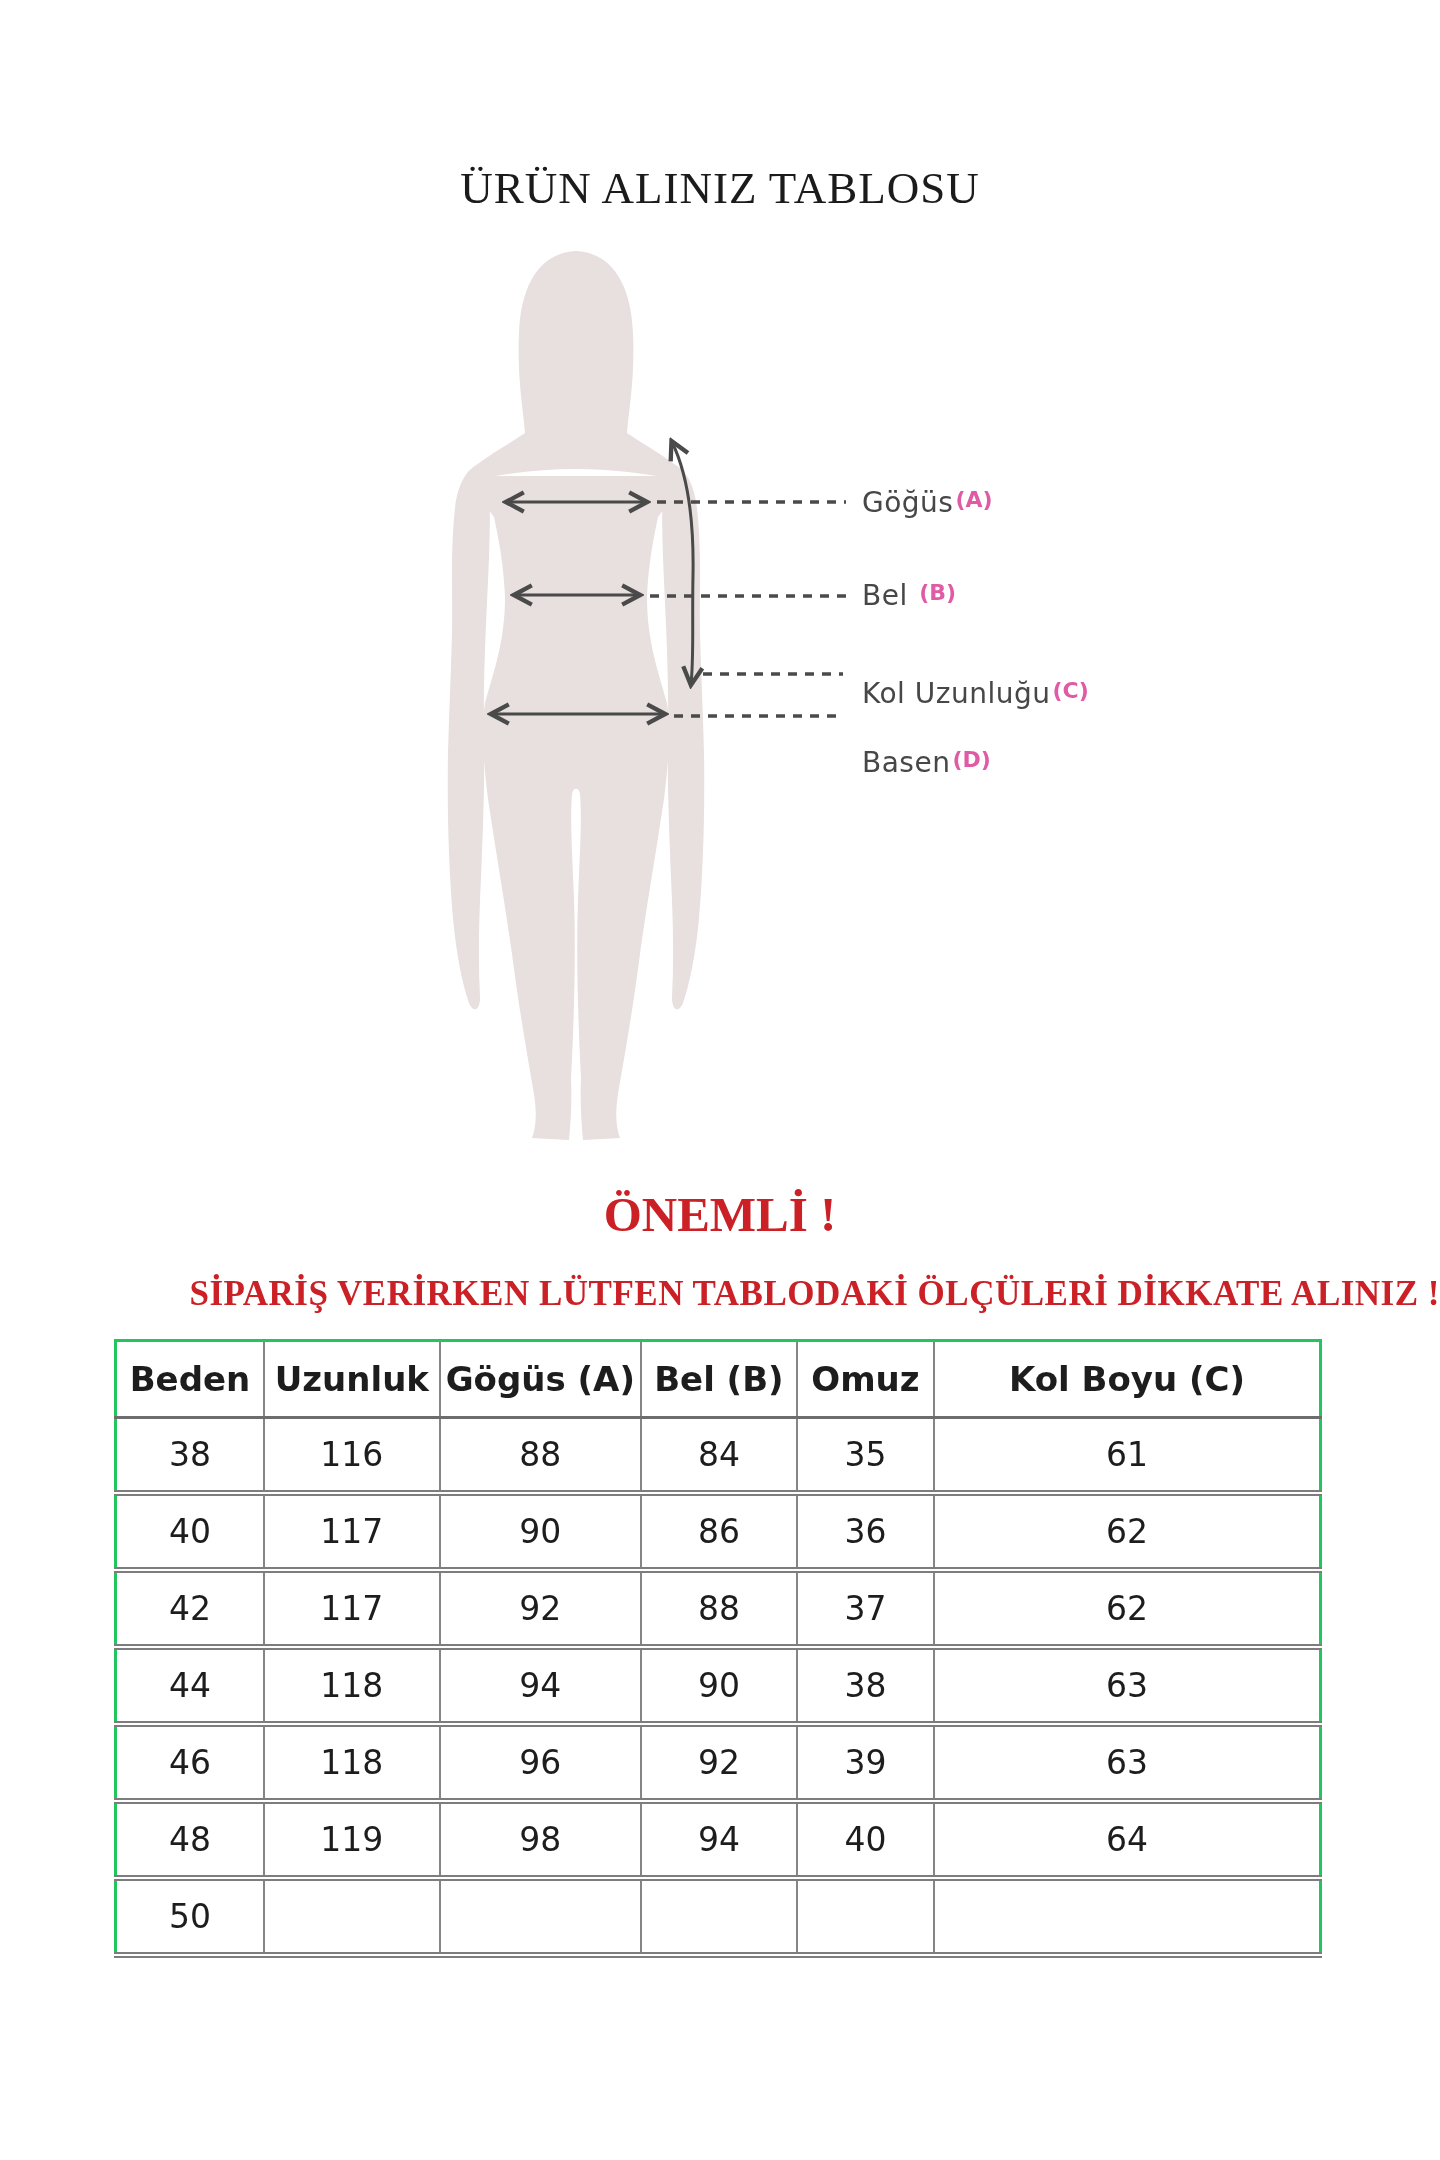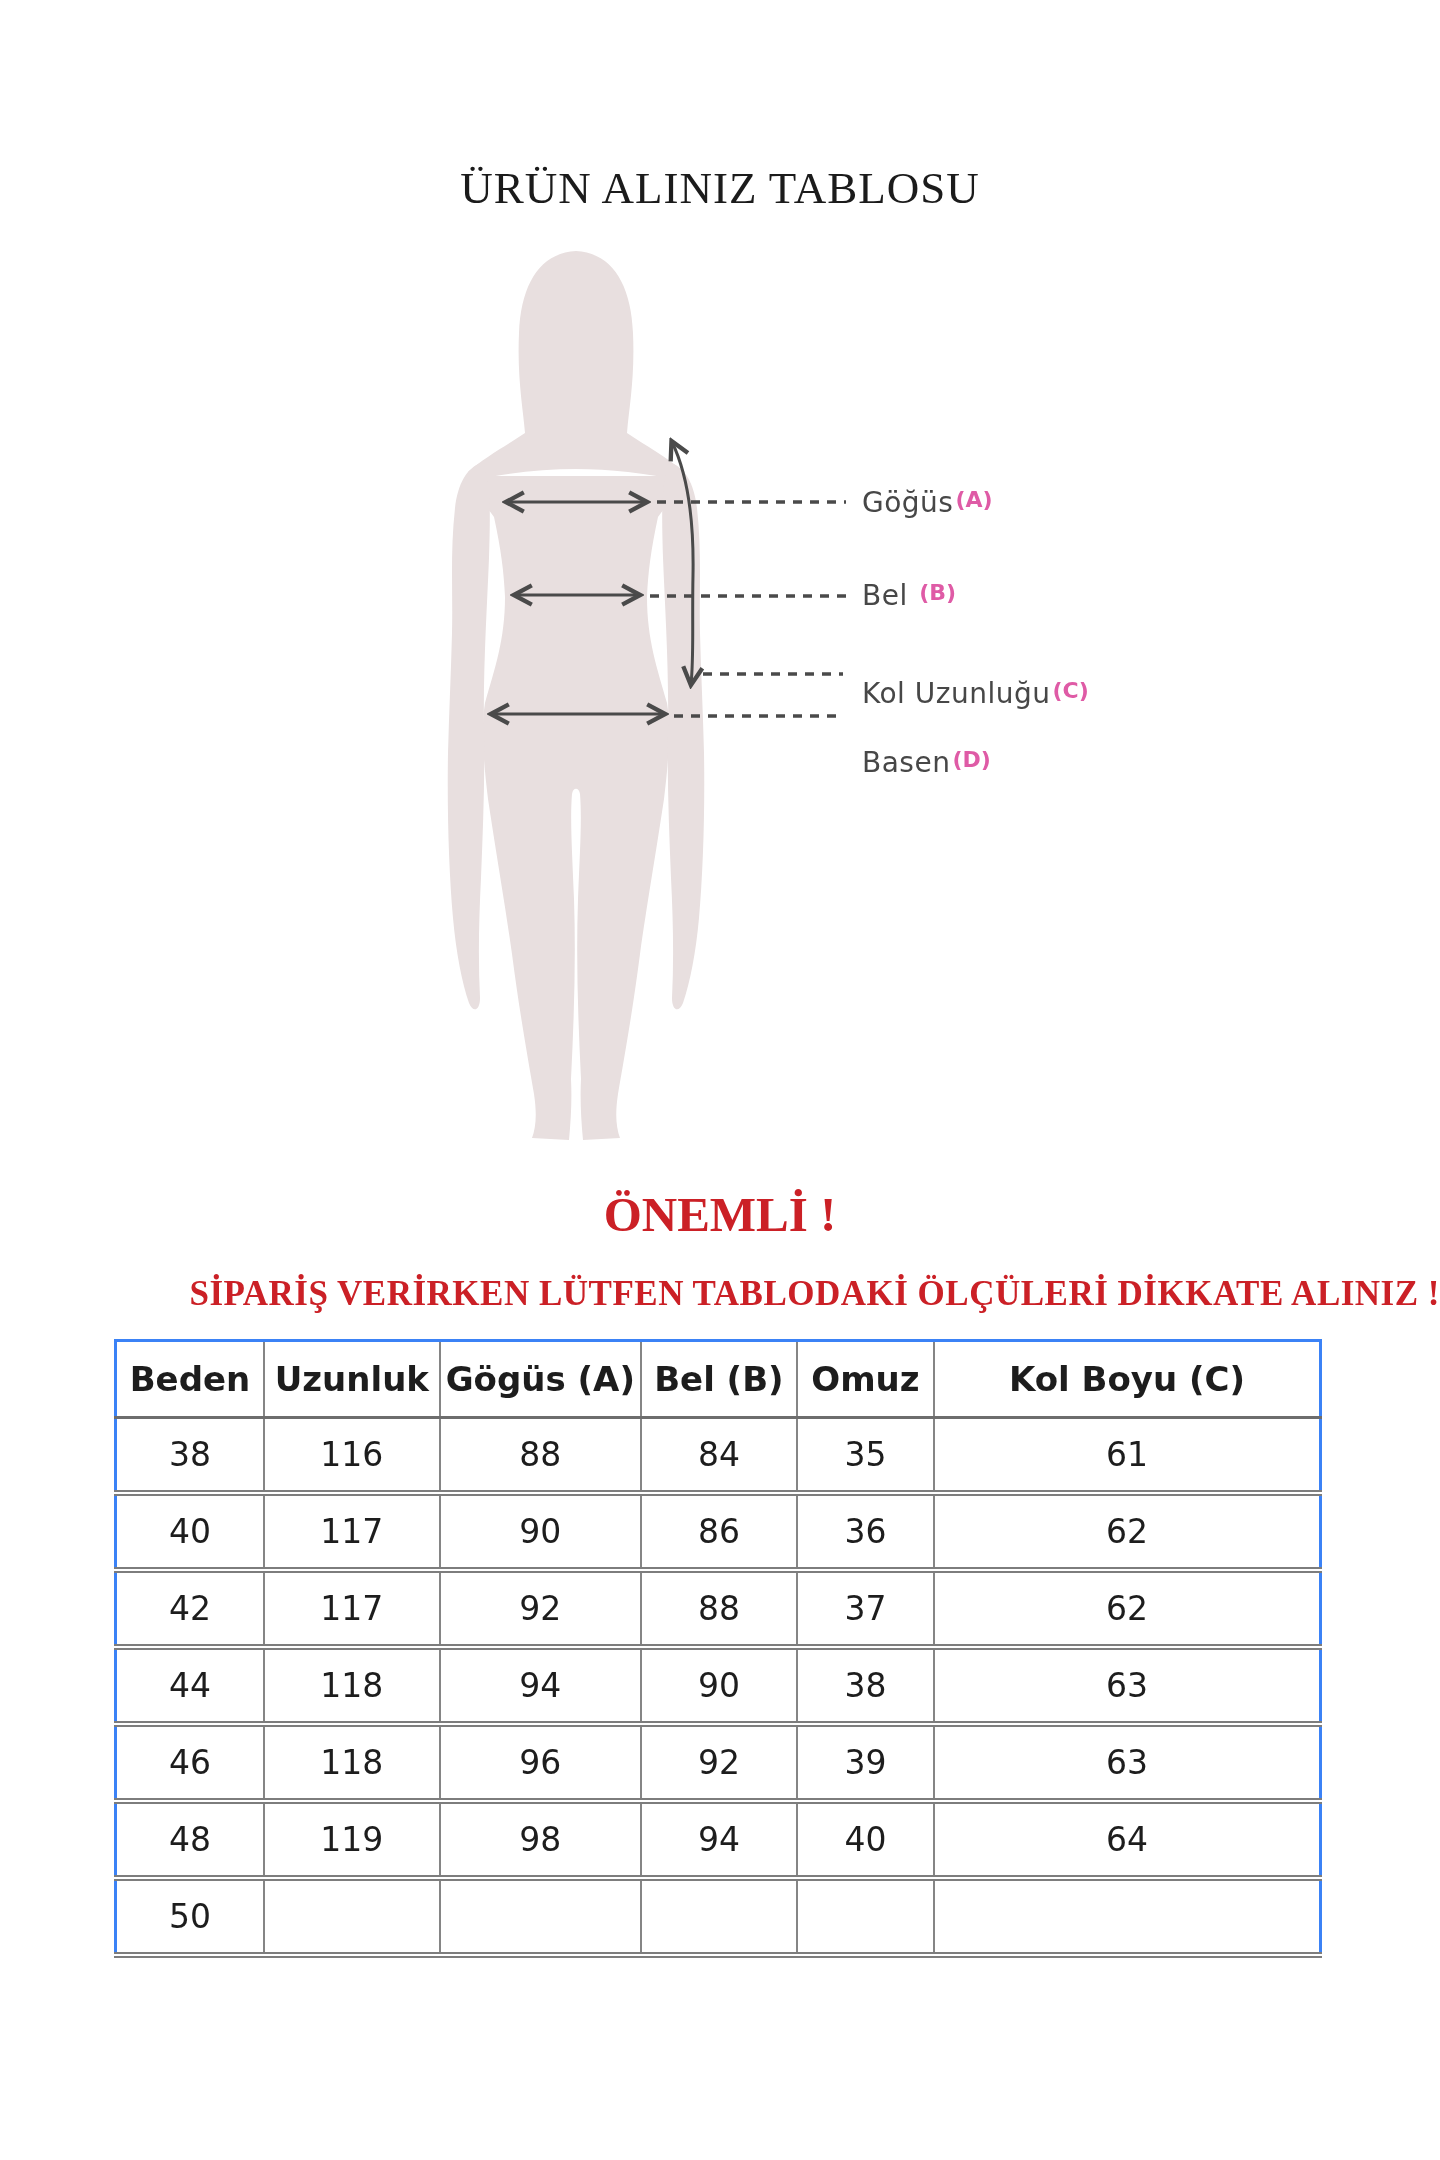--- a/index.html
+++ b/index.html
@@ -31,21 +31,21 @@
     white-space:nowrap;
   }
   .order-warning{
     position:absolute;top:1272px;left:0;width:1440px;text-align:right;
     font-family:"Liberation Serif",serif;font-weight:700;font-size:35px;line-height:44px;
     letter-spacing:0.5px;white-space:nowrap;
   }
   table.size-table{
     position:absolute;left:114px;top:1339px;width:1208px;
     border-collapse:collapse;table-layout:fixed;
-    border:3px solid #3b82f6;
+    border:3px solid #22c55e;
     font-family:"DejaVu Sans",sans-serif;color:#1d1d1d;
   }
   table.size-table th{
     border:2px solid #858585;border-bottom:3px solid #6d6d6d;
     height:74px;font-size:34px;font-weight:700;text-align:center;vertical-align:middle;
     padding:0;
   }
   table.size-table td{
     border:2px solid #858585;border-bottom:6px double #7d7d7d;
     height:71px;font-size:33px;font-weight:400;text-align:center;vertical-align:middle;

